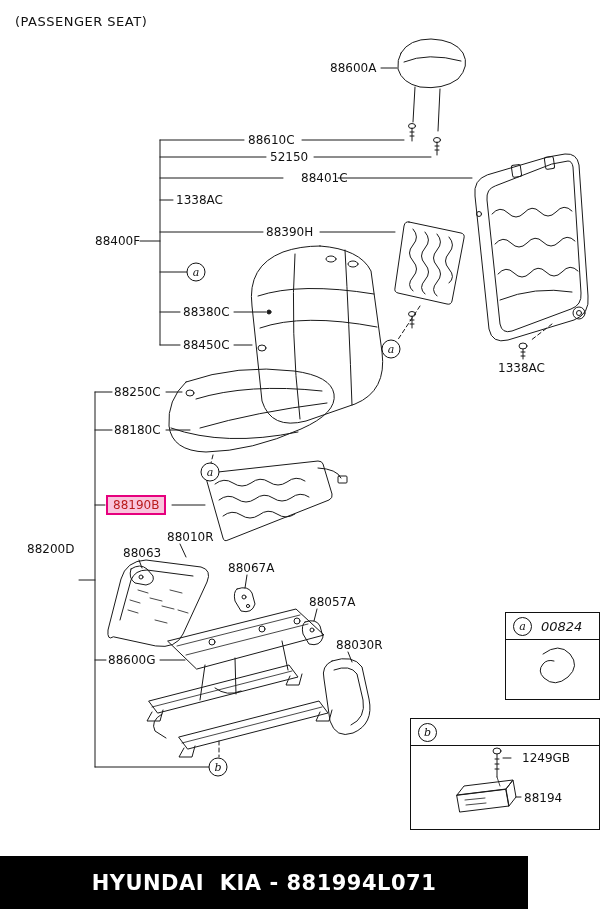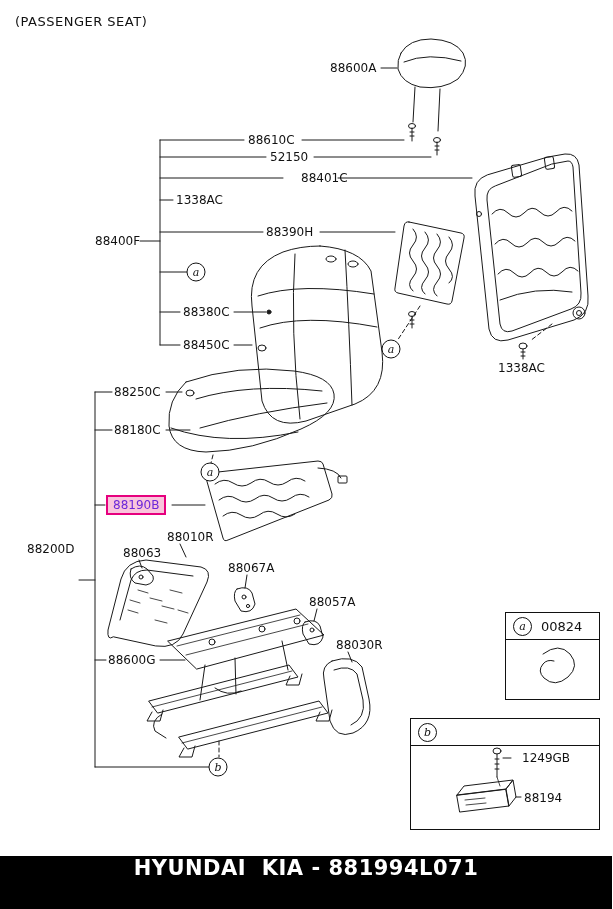--- a/index.html
+++ b/index.html
@@ -1,32 +1,32 @@
 <!DOCTYPE html>
 <html><head>
 <meta charset="utf-8">
 <style>
   html,body{margin:0;padding:0;background:#fff;}
   .stage{position:relative;width:613px;height:909px;background:#fff;overflow:hidden;
          font-family:"DejaVu Sans","Liberation Sans",sans-serif;color:#111;}
   svg.art{position:absolute;left:0;top:0;}
   .title{position:absolute;left:8px;top:14px;font-size:13px;letter-spacing:0.5px;margin-left:7px;}
   .label{position:absolute;font-size:12px;white-space:nowrap;transform:translateY(-50%);line-height:1;}
-  .label.highlight{border:2px solid #e6007e;background:rgba(236,62,140,0.30);color:#6d28d9;
+  .label.highlight{border:2px solid #e6007e;background:rgba(236,62,140,0.30);color:#b91c1c;
                    padding:2px 5px;transform:translateY(-50%);}
   .callout{position:absolute;width:17px;height:17px;border:1.2px solid #111;border-radius:50%;
            background:#fff;display:flex;align-items:center;justify-content:center;
            font:italic 11px "DejaVu Serif",serif;transform:translate(-50%,-50%);}
   .box{position:absolute;border:1.2px solid #111;background:transparent;box-sizing:border-box;}
   .box .hdr{height:27px;border-bottom:1.2px solid #111;display:flex;align-items:center;
             padding-left:7px;gap:9px;box-sizing:border-box;}
   .callout.inline{position:static;transform:none;flex:0 0 auto;}
-  .hdr-code{font-size:13px;}
-  .footer{position:absolute;left:0;top:856px;width:612px;height:53px;background:#000;color:#fff;
-          display:flex;justify-content:center;gap:38px;
+  .hdr-code{font-size:13px;font-style:italic;}
+  .footer{position:absolute;left:0;top:856px;width:528px;height:53px;background:#000;color:#fff;
+          display:flex;align-items:center;justify-content:center;gap:38px;
           font-size:21px;font-weight:600;letter-spacing:0.5px;white-space:pre;}
 </style>
 </head>
 <body>
 
 <div class="stage">
 
   <svg class="art" width="613" height="909" viewBox="0 0 613 909" fill="none" stroke="#1a1a1a" stroke-width="1" stroke-linecap="round" stroke-linejoin="round">
 
     <g>

